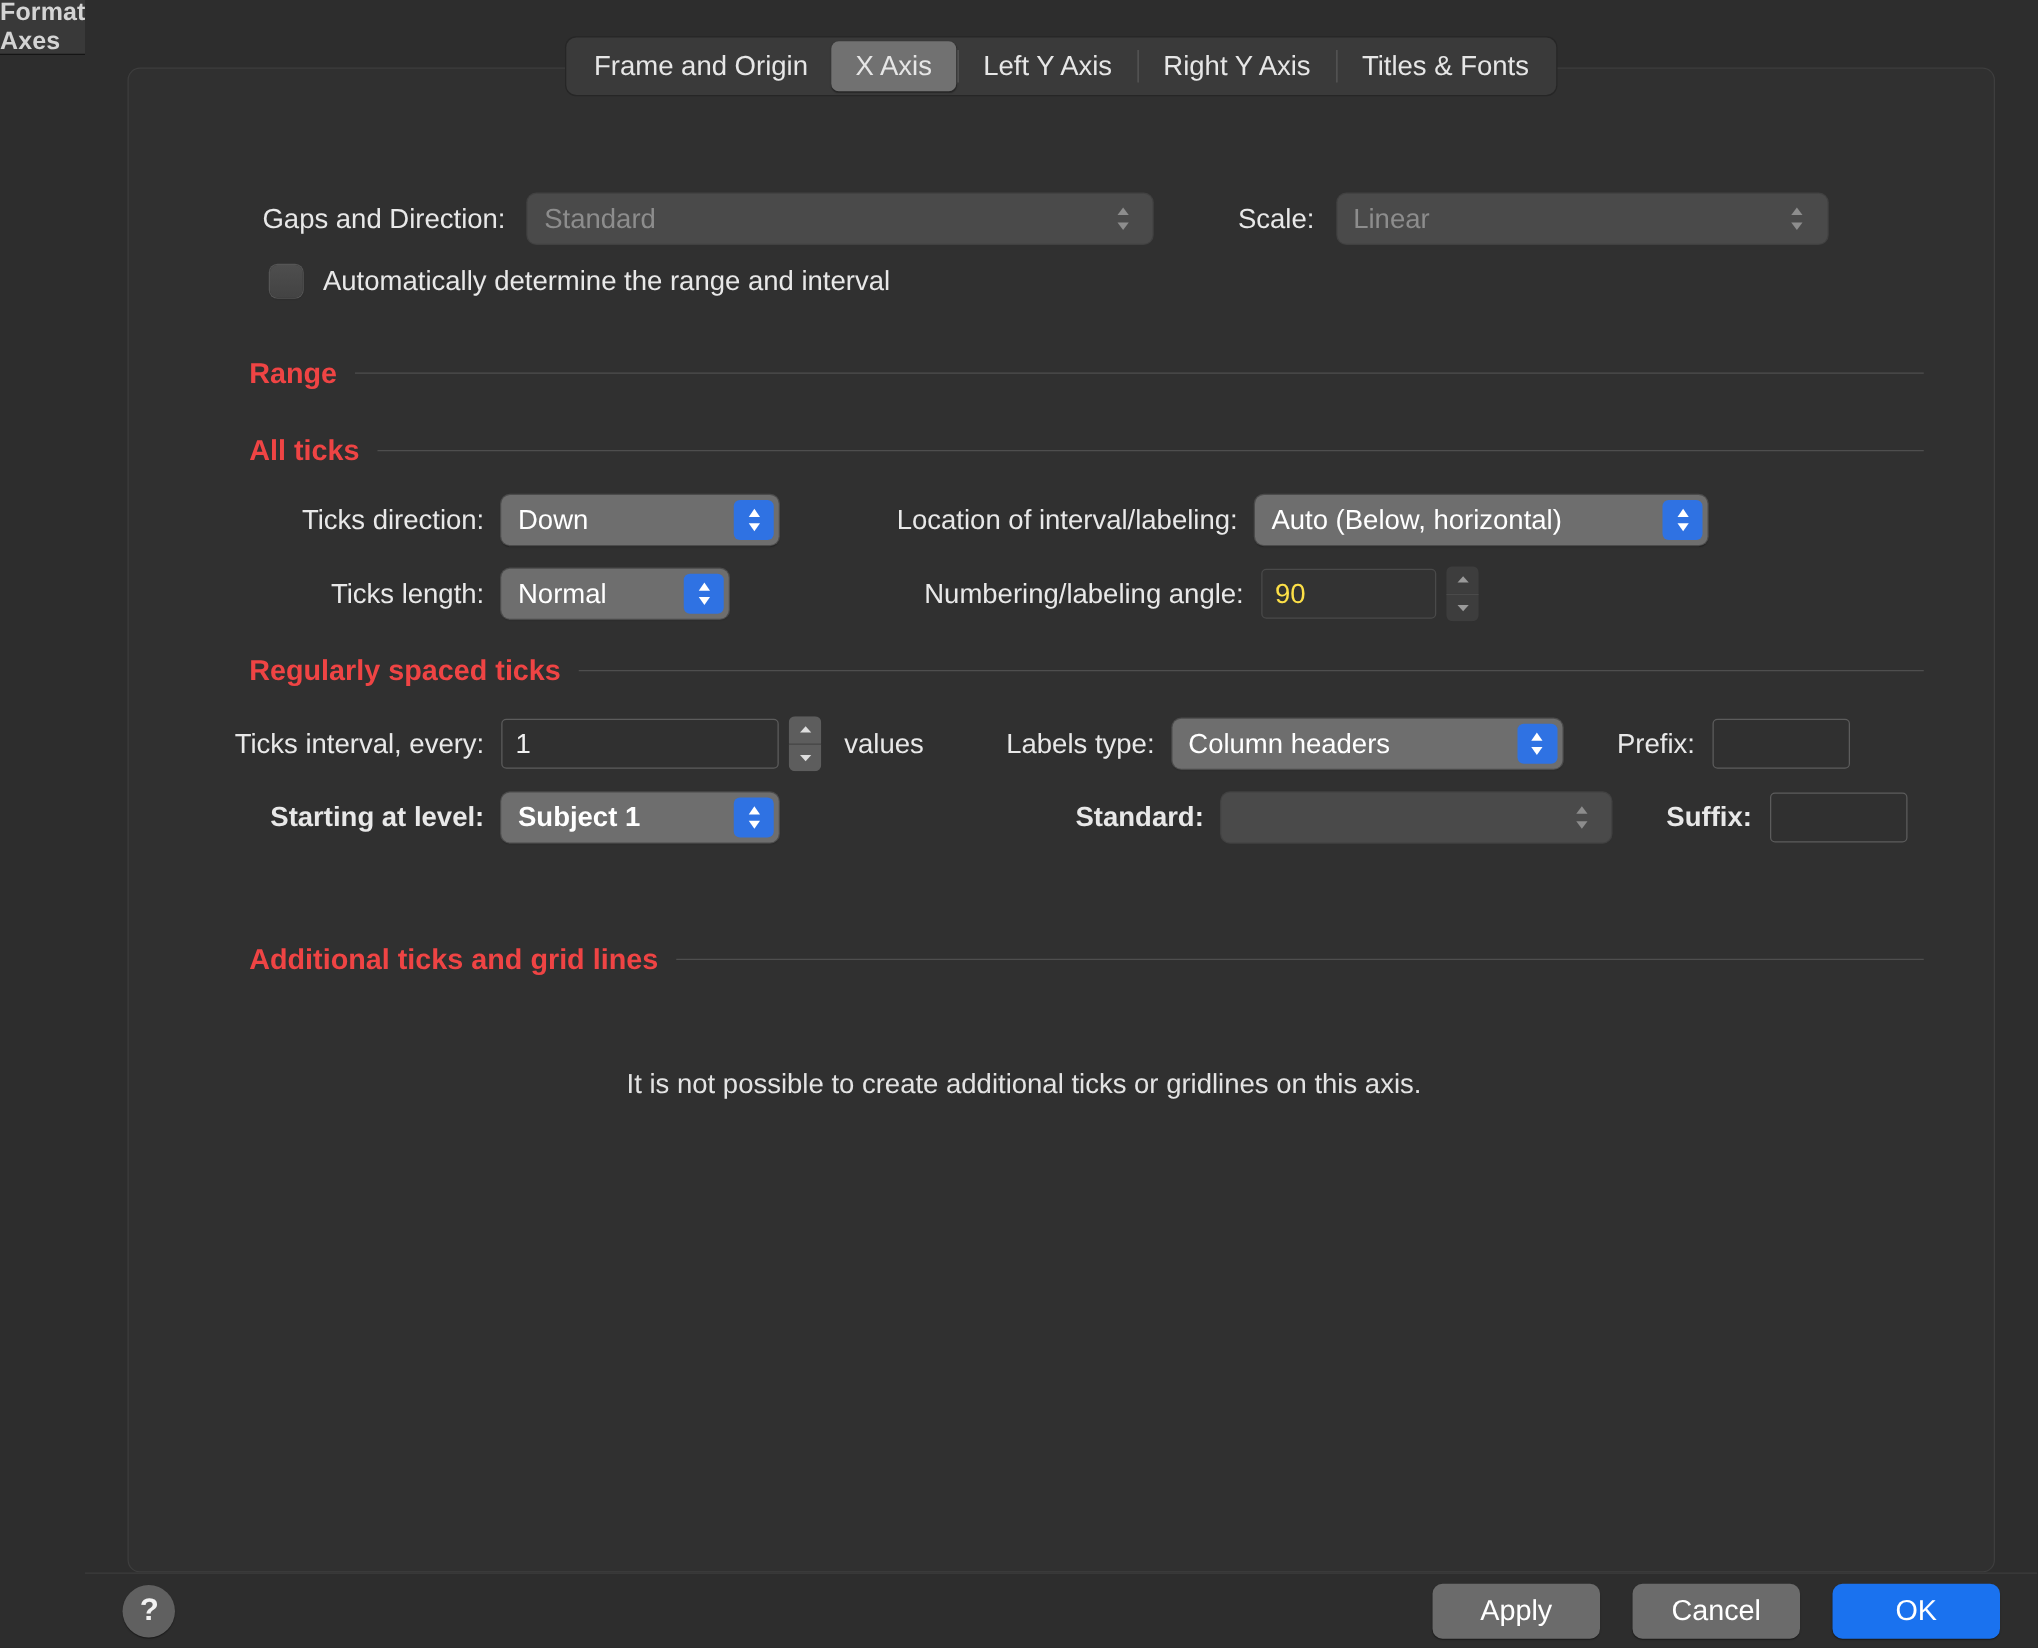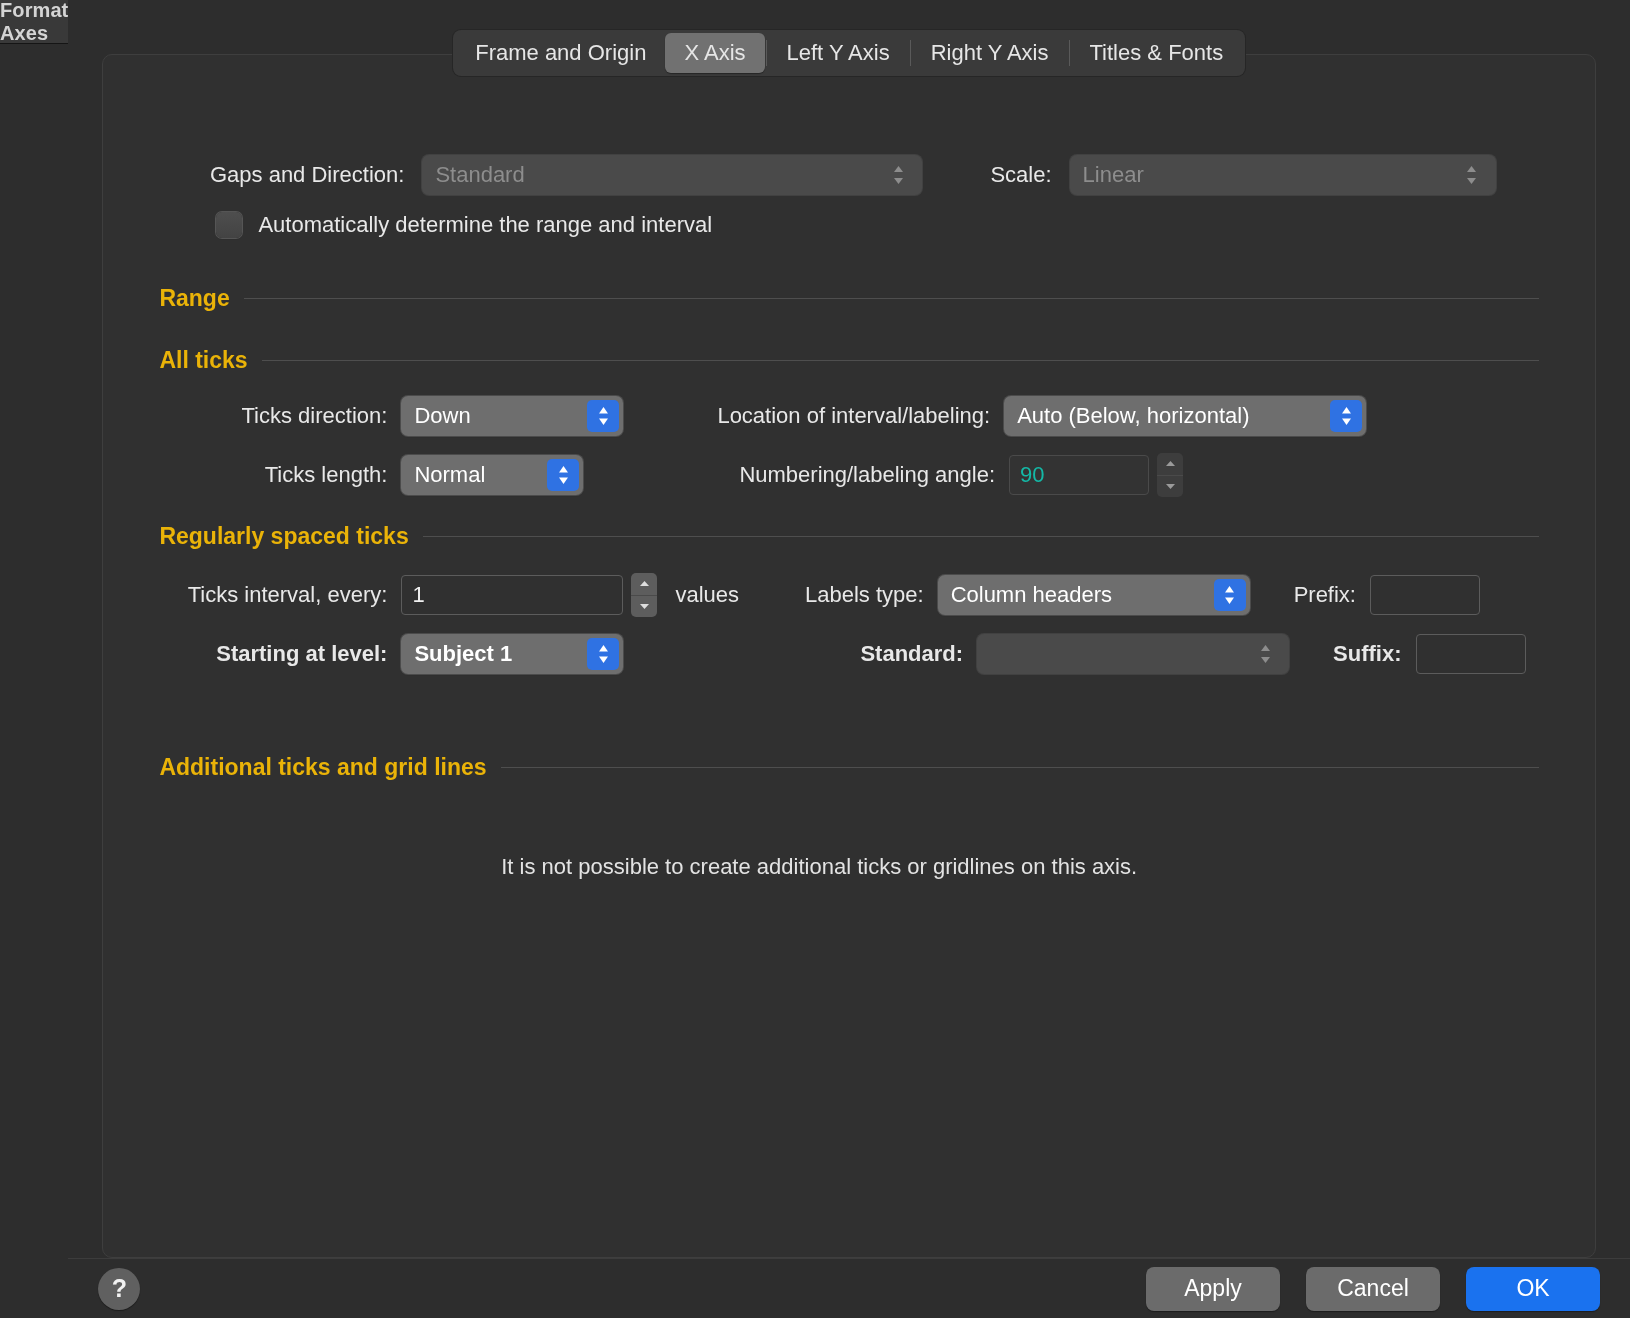--- a/index.html
+++ b/index.html
@@ -145,21 +145,21 @@
     display: flex;
     align-items: center;
     padding: 0 10px;
     font-size: 22px;
     color: #f0f0f0;
     cursor: text;
   }
   .tfield.disabled {
     background: #333333;
     border-color: #4a4a4a;
-    color: #14b8a6;
+    color: #fde047;
   }
   
   .stepper {
     width: 26px; height: 44px;
     display: flex; flex-direction: column;
     border-radius: 5px;
     overflow: hidden;
     margin-left: 8px;
   }
   .stepper .sbtn {
@@ -180,22 +180,23 @@
   }
   
   .sect {
     display: flex;
     align-items: center;
     gap: 14px;
   }
   .sect .stitle {
     font-size: 23px;
     font-weight: bold;
-    color: #eab308;
+    color: #ef4444;
     white-space: nowrap;
+    margin-left: 40px;
   }
   .sect .srule {
     flex: 1 1 auto;
     height: 1px;
     background: #4e4e4e;
   }
   .centered-note {
     text-align: center;
     font-size: 22px;
     color: #e3e3e3;
@@ -275,21 +276,21 @@
           <div class="popup disabled" style="width:500px; margin-left:18px;">
             <span class="ptext">Standard</span>
             <span class="chev">
               <svg width="15" height="24" viewBox="0 0 15 24">
                   <path d="M7.5 3 L12 9 L3 9 Z" fill="#8d8d8d"></path>
                   <path d="M7.5 21 L12 15 L3 15 Z" fill="#8d8d8d"></path>
                 </svg>
             </span>
           </div>
           <span class="lbl" style="margin-left:68px;">Scale:</span>
-          <div class="popup disabled" style="width:426px; margin-left:18px;">
+          <div class="popup disabled" style="width:392px; margin-left:18px;">
             <span class="ptext">Linear</span>
             <span class="chev">
               <svg width="15" height="24" viewBox="0 0 15 24">
                   <path d="M7.5 3 L12 9 L3 9 Z" fill="#8d8d8d"></path>
                   <path d="M7.5 21 L12 15 L3 15 Z" fill="#8d8d8d"></path>
                 </svg>
             </span>
           </div>
         </div>
 

